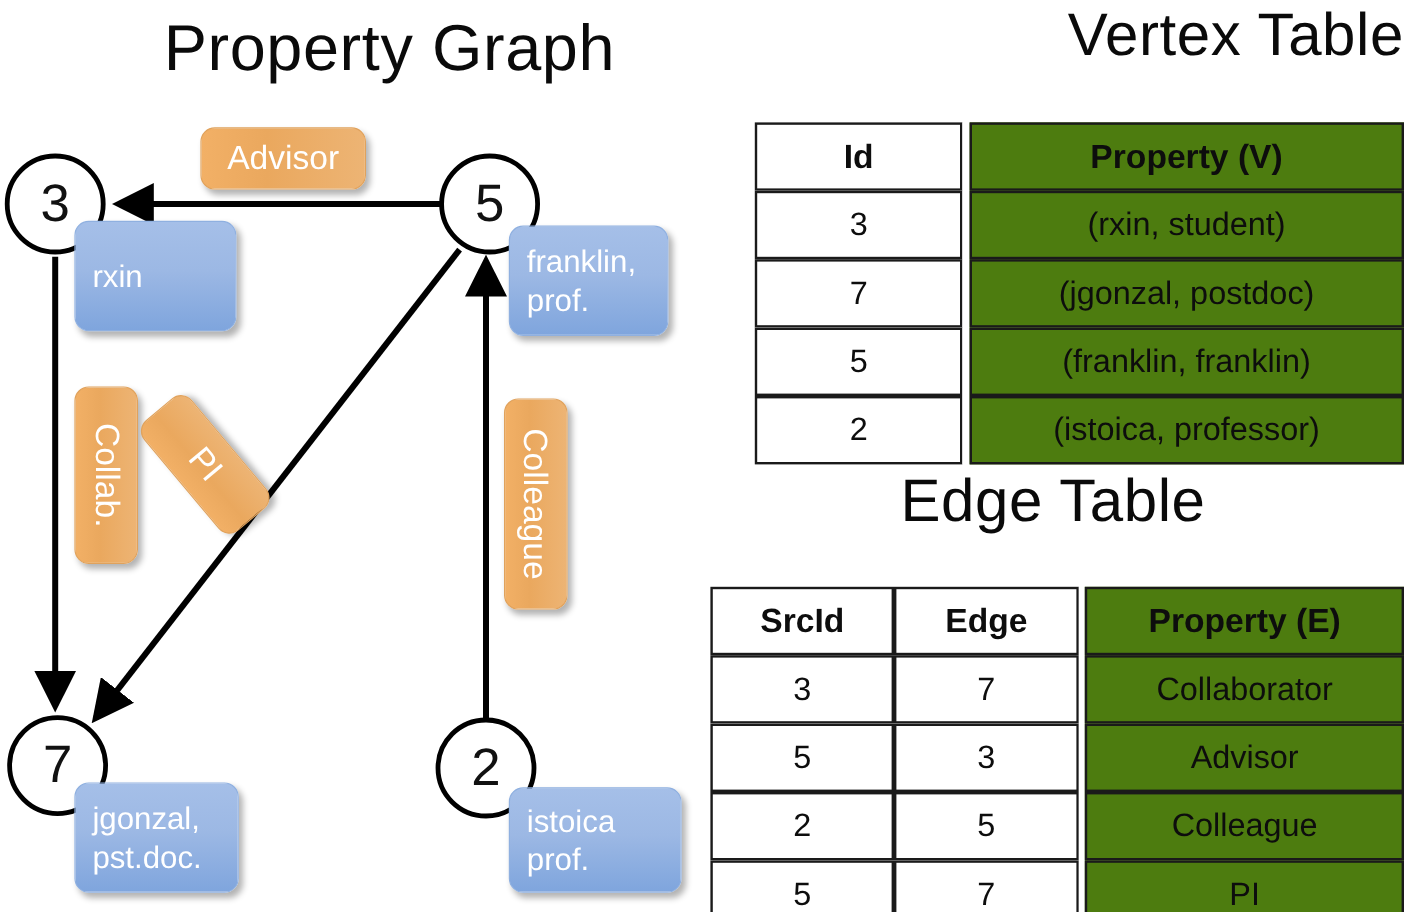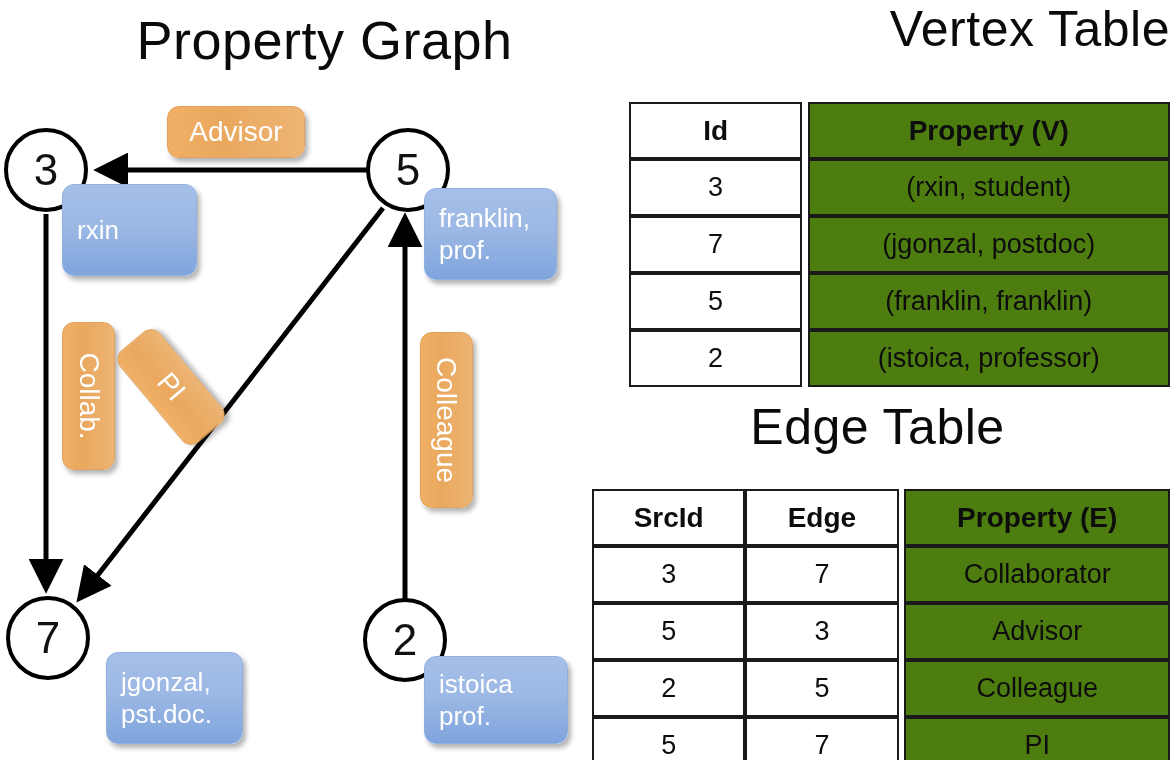--- a/index.html
+++ b/index.html
@@ -34,21 +34,21 @@
     padding-left: 32px;
   }
   #title-vertex-table {
     left: 585px; top: 0;
     width: 585px;
     text-align: right;
     font-size: 50px;
     line-height: 58px;
   }
   #title-edge-table {
-    left: 585px; top: 398px;
+    left: 585px; top: 388px;
     width: 585px;
     text-align: center;
     font-size: 50px;
     line-height: 58px;
   }
 
   
   #graph-panel {
     position: absolute;
     left: 0; top: 0;
@@ -190,21 +190,21 @@
 
   <div class="node-box blue" style="left:62px; top:184px; width:135px; height:92px;">
     <span class="line">rxin</span>
   </div>
 
   <div class="node-box blue" style="left:424px; top:188px; width:133px; height:92px;">
     <span class="line">franklin,</span>
     <span class="line">prof.</span>
   </div>
 
-  <div class="node-box blue" style="left:62px; top:652px; width:137px; height:92px;margin-left:44px;">
+  <div class="node-box blue" style="left:62px; top:652px; width:137px; height:92px;">
     <span class="line">jgonzal,</span>
     <span class="line">pst.doc.</span>
   </div>
 
   <div class="node-box blue" style="left:424px; top:656px; width:144px; height:88px;">
     <span class="line">istoica</span>
     <span class="line">prof.</span>
   </div>
 
   <div class="edge-box" style="left:167px; top:106px; width:138px; height:52px;">

